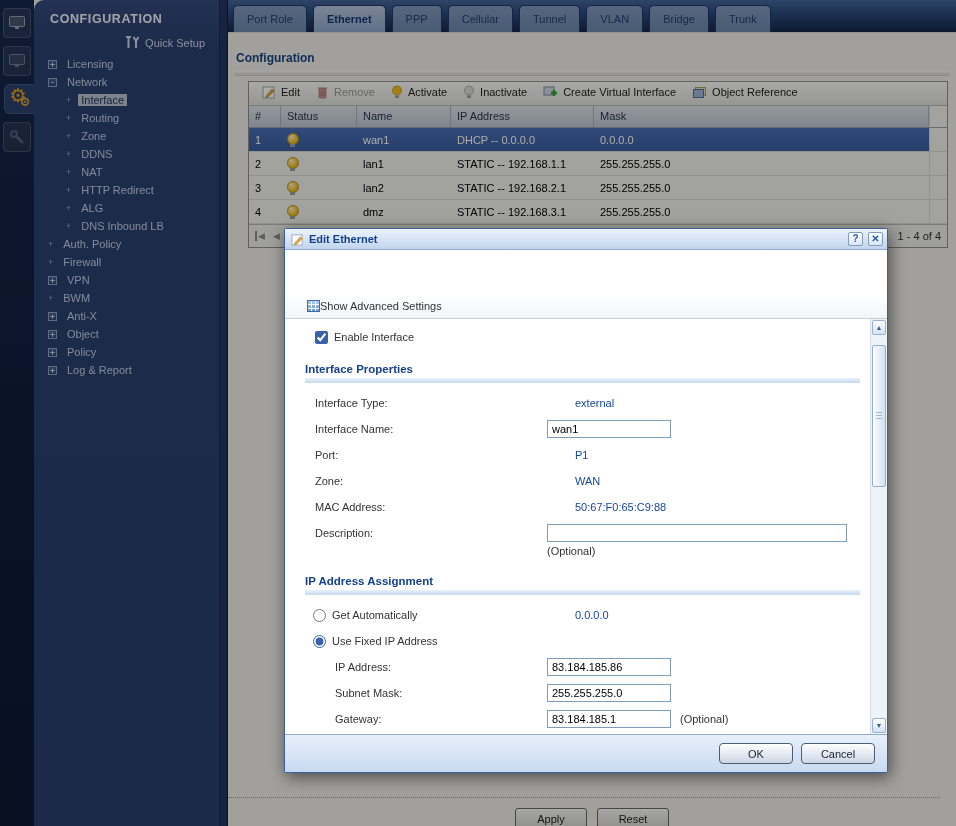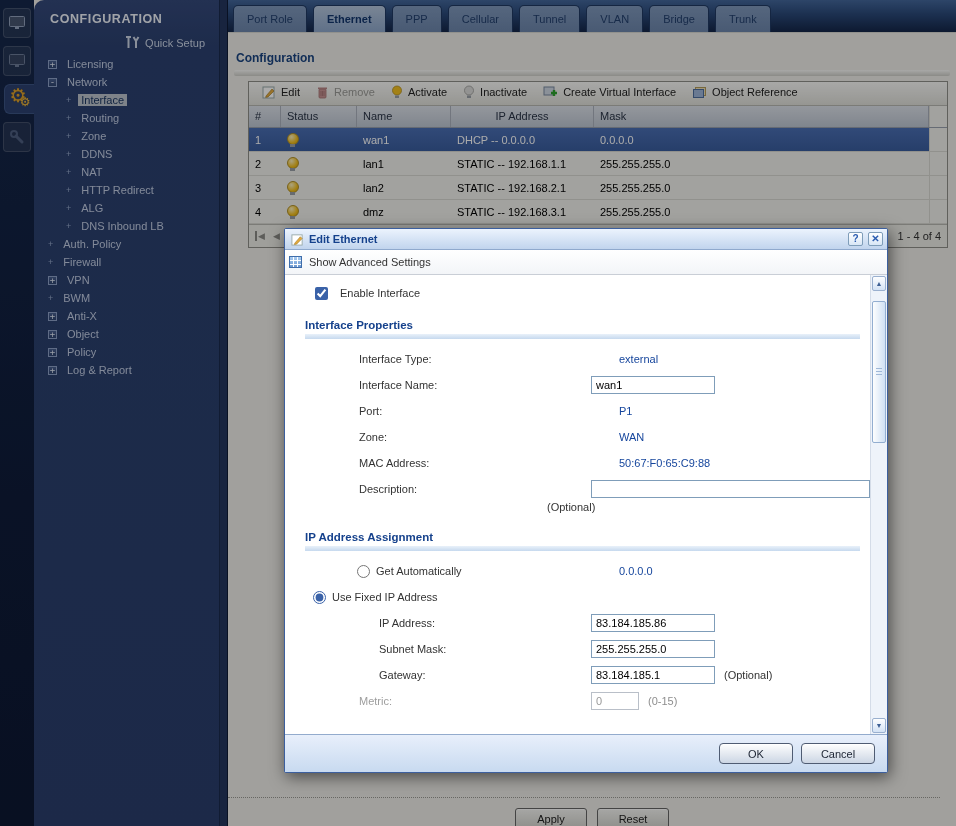--- a/index.html
+++ b/index.html
@@ -59,21 +59,21 @@
   .panel{position:absolute;left:20px;top:48px;width:700px;background:#f2f2ee;border:1px solid #8f8f8a;}
   .ptoolbar{height:24px;display:flex;align-items:flex-start;gap:2px;padding-left:6px;color:#222;
     background:linear-gradient(#fbfbf9,#e0e0da);border-bottom:1px solid #b8b8b2;}
   .tbtn{display:flex;align-items:center;gap:5px;padding:0 7px;height:20px;cursor:pointer;}
   .tbtn.disabled{color:#9a9a96;cursor:default;}
   .thead{display:flex;height:22px;background:linear-gradient(#dde2ea,#bfc7d3);
     border-bottom:1px solid #98a0ad;color:#2a3446;}
   .th{padding:4px 6px;border-right:1px solid #aab1bd;}
   .trow{display:flex;height:24px;background:#f2f2ee;border-bottom:1px solid #d8d8d2;color:#000;cursor:pointer;}
   .td{padding:0 6px;display:flex;align-items:center;height:100%;}
-  .c-num{width:32px;}.c-status{width:76px;}.c-name{width:94px;}.c-ip{width:143px;text-align:center;}.c-mask{width:335px;}
+  .c-num{width:32px;}.c-status{width:76px;}.c-name{width:94px;}.c-ip{width:143px;}.c-mask{width:335px;}
   .c-fill{width:18px;border-left:1px solid #d8d8d2;background:#f2f2ee;padding:0;}
   .trow.selected .td:not(.c-fill){background:linear-gradient(#4a6fb4,#3a5d9e);color:#fff;}
   .bulb{position:relative;width:11px;height:14px;}
   .bulb::before{content:"";position:absolute;top:0;left:0;width:10px;height:10px;border-radius:50%;
     background:radial-gradient(circle at 35% 30%,#fff3bd,#f3c021 60%,#cfa30e);border:1px solid #b29026;}
   .bulb::after{content:"";position:absolute;bottom:0;left:3px;width:5px;height:3px;background:#9aa0a8;}
   .pgbar{display:flex;align-items:center;height:23px;padding:0 6px;gap:8px;color:#333;
     background:#ededE8;border-top:1px solid #b8b8b2;}
   .pg-ico{color:#8b8b86;font-size:9px;cursor:pointer;}
   .pg-first{border-left:2px solid #8b8b86;padding-left:1px;}
@@ -96,33 +96,33 @@
   
   .dialog{position:absolute;left:284px;top:228px;width:604px;height:545px;z-index:10;
     display:flex;flex-direction:column;background:#fff;border:1px solid #3c5f9e;border-radius:2px;
     box-shadow:2px 4px 16px rgba(0,0,0,.55);}
   .dlg-title{height:21px;flex:0 0 21px;display:flex;align-items:center;gap:5px;padding:0 4px 0 6px;
     background:linear-gradient(rgba(232,241,253,.84),rgba(181,204,234,.84));border-bottom:1px solid #8fa9cd;}
   .dlg-title .txt{color:#15418c;font-weight:bold;flex:1;}
   .winbtn{width:15px;height:14px;border:1px solid #7f9db9;border-radius:2px;text-align:center;
     background:linear-gradient(#fff,#d8e6f6);color:#2a5bb0;font-size:10px;font-weight:bold;
     line-height:12px;cursor:pointer;}
-  .dlg-toolbar{height:25px;flex:0 0 25px;display:flex;align-items:center;gap:7px;padding-left:4px;
-    background:linear-gradient(#ffffff,#f3f5f8);border-bottom:1px solid #c9ced6;color:#333;}
+  .dlg-toolbar{height:25px;flex:0 0 25px;display:flex;align-items:center;padding-left:22px;
+    background:linear-gradient(#ffffff,#f3f5f8);border-bottom:1px solid #c9ced6;color:#333;margin-top:44px;}
   .grid-ico{width:13px;height:12px;border:1px solid #3f6daa;
     background-image:repeating-linear-gradient(to right,transparent 0 3px,#fff 3px 4px),
       repeating-linear-gradient(to bottom,transparent 0 3px,#fff 3px 4px),
       linear-gradient(#aacdf2,#6b97cf);}
   .dlg-body{flex:1;position:relative;background:#fff;color:#333;overflow:hidden;}
   .body-inner{position:absolute;top:0;left:0;right:17px;bottom:0;padding:8px 0 0 20px;}
-  .cbrow{display:flex;align-items:center;gap:6px;height:20px;padding-left:10px;}
+  .cbrow{display:flex;align-items:center;height:20px;padding-left:10px;}
   .sect{color:#15418c;font-weight:bold;font-size:11.5px;margin-top:16px;}
   .sect-bar{height:5px;background:linear-gradient(#e9f1fa,#c6d9ee);margin:3px 10px 10px 0;}
   .frow{display:flex;align-items:center;height:20px;margin-bottom:6px;padding-left:10px;}
-  .frow .flabel{width:232px;flex:0 0 232px;margin-left:44px;}
+  .frow .flabel{width:232px;flex:0 0 232px;}
   .frow.indent{padding-left:30px;}
   .frow.indent .flabel{width:212px;flex:0 0 212px;}
   .fvalue{color:#15459c;margin-left:28px;}
   .hintrow{height:14px;margin:-4px 0 4px 0;}
   .hintrow .sp{display:inline-block;width:242px;}
   .ti{height:18px;border:1px solid #7f9db9;padding:0 4px;width:124px;
     font:11px "Liberation Sans",sans-serif;color:#000;}
   .ti.wide{width:300px;}
   .ti.small{width:48px;}
   .ti:disabled{color:#999;border-color:#b9bfc8;background:#fff;}

